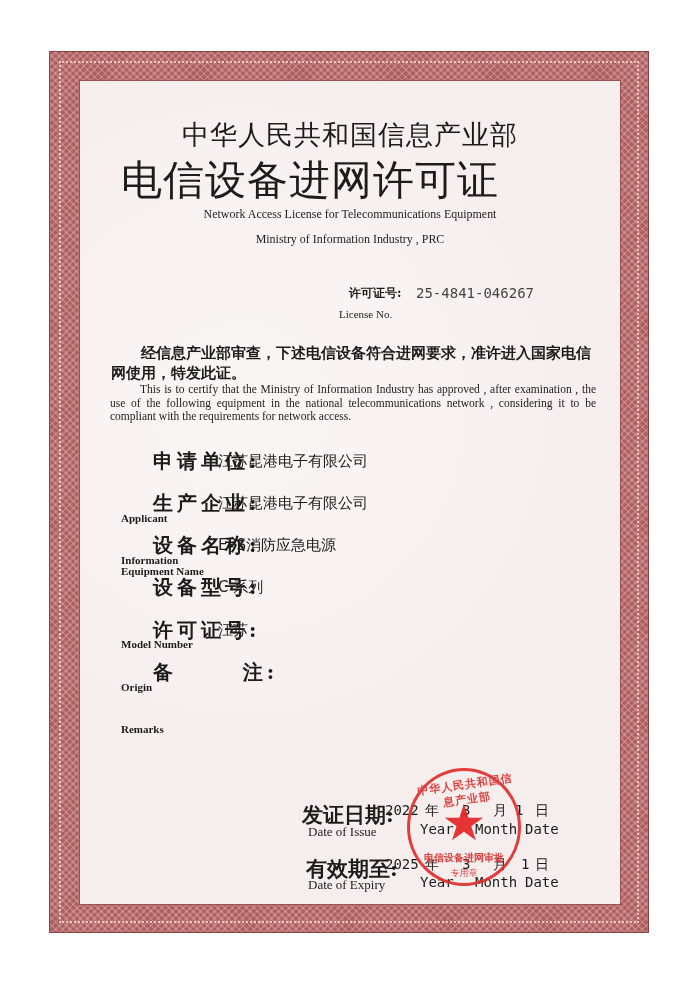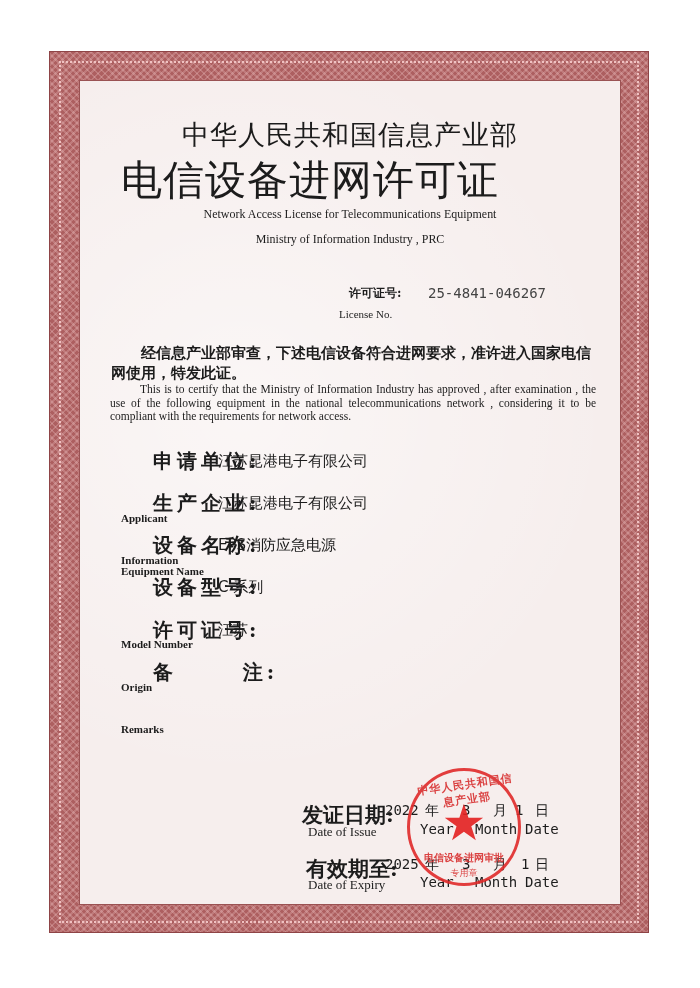--- a/index.html
+++ b/index.html
@@ -32,21 +32,21 @@
   .abs { position: absolute; white-space: nowrap; }
   .cn-sans { font-family: "DejaVu Sans", "Liberation Sans", sans-serif; }
   .en-cond { font-family: "Liberation Serif", "DejaVu Serif", serif; }
 
   .ministry { left: 0; width: 700px; top: 117px; text-align: center; font-size: 27px; letter-spacing: 1px; }
   .title { left: 0; width: 620px; top: 153px; text-align: center; font-size: 41px; letter-spacing: 1px; }
   .title-en { left: 0; width: 700px; top: 206px; text-align: center; font-size: 13px; transform: scaleX(0.92); }
   .ministry-en { left: 0; width: 700px; top: 231px; text-align: center; font-size: 13px; transform: scaleX(0.92); }
 
   .lic-label { left: 325px; top: 285px; font-size: 12px; font-weight: bold; margin-left: 24px; }
-  .lic-value { left: 428px; top: 285px; font-size: 14px; font-family: "DejaVu Sans Mono", "Liberation Mono", monospace; color: #444; }
+  .lic-value { left: 416px; top: 285px; font-size: 14px; font-family: "DejaVu Sans Mono", "Liberation Mono", monospace; color: #444; }
   .lic-en { left: 339px; top: 308px; font-size: 11px; }
 
   .cert-cn { left: 111px; top: 343px; width: 480px; font-size: 15px; line-height: 20px; white-space: normal; text-indent: 30px; font-weight: bold; }
   .cert-en { left: 110px; top: 383px; width: 486px; font-size: 11.5px; line-height: 13.5px; white-space: normal; text-align: justify; text-indent: 30px; }
 
   .field-label { left: 136px; font-size: 20px; font-weight: bold; letter-spacing: 4px; margin-left: 17px; }
   .field-value { font-size: 15px; }
   .field-en { left: 121px; font-size: 11px; font-weight: bold; margin-top: 40px; }
 
   .date-label { font-size: 21px; font-weight: bold; }

